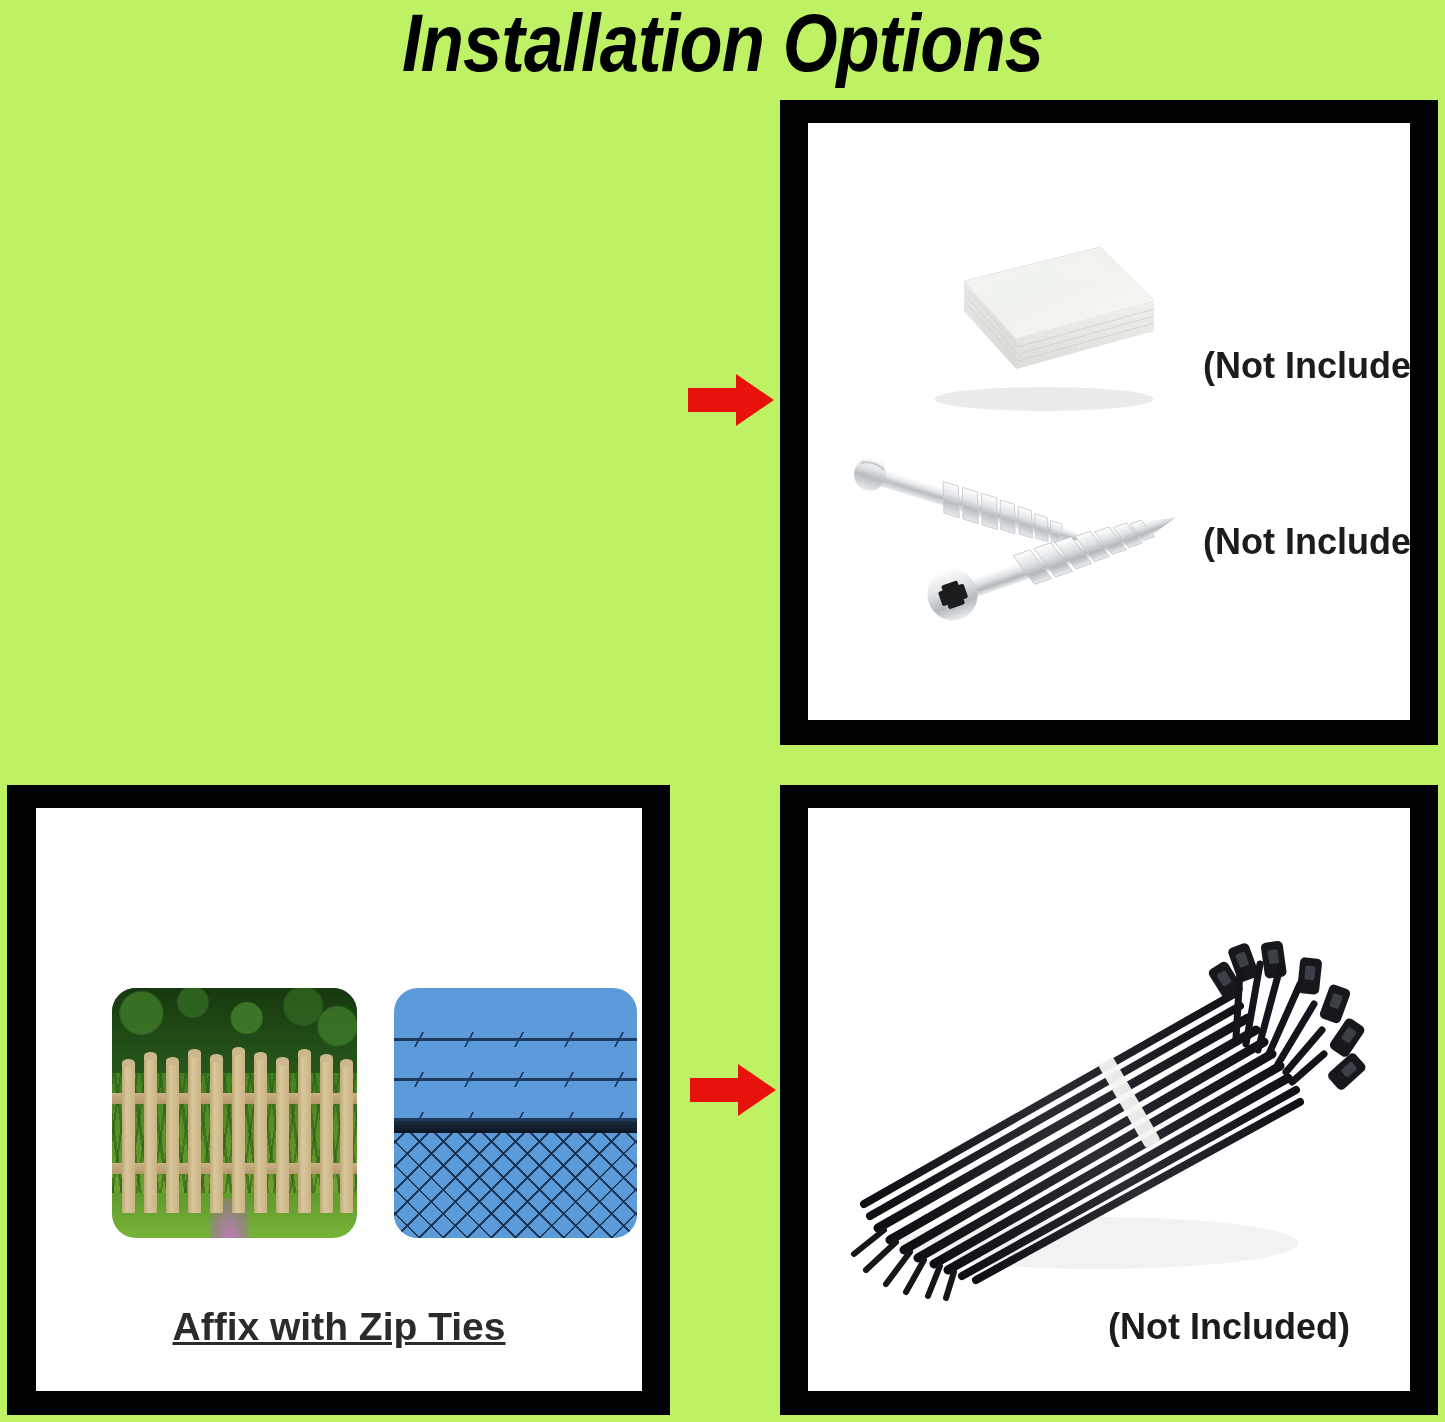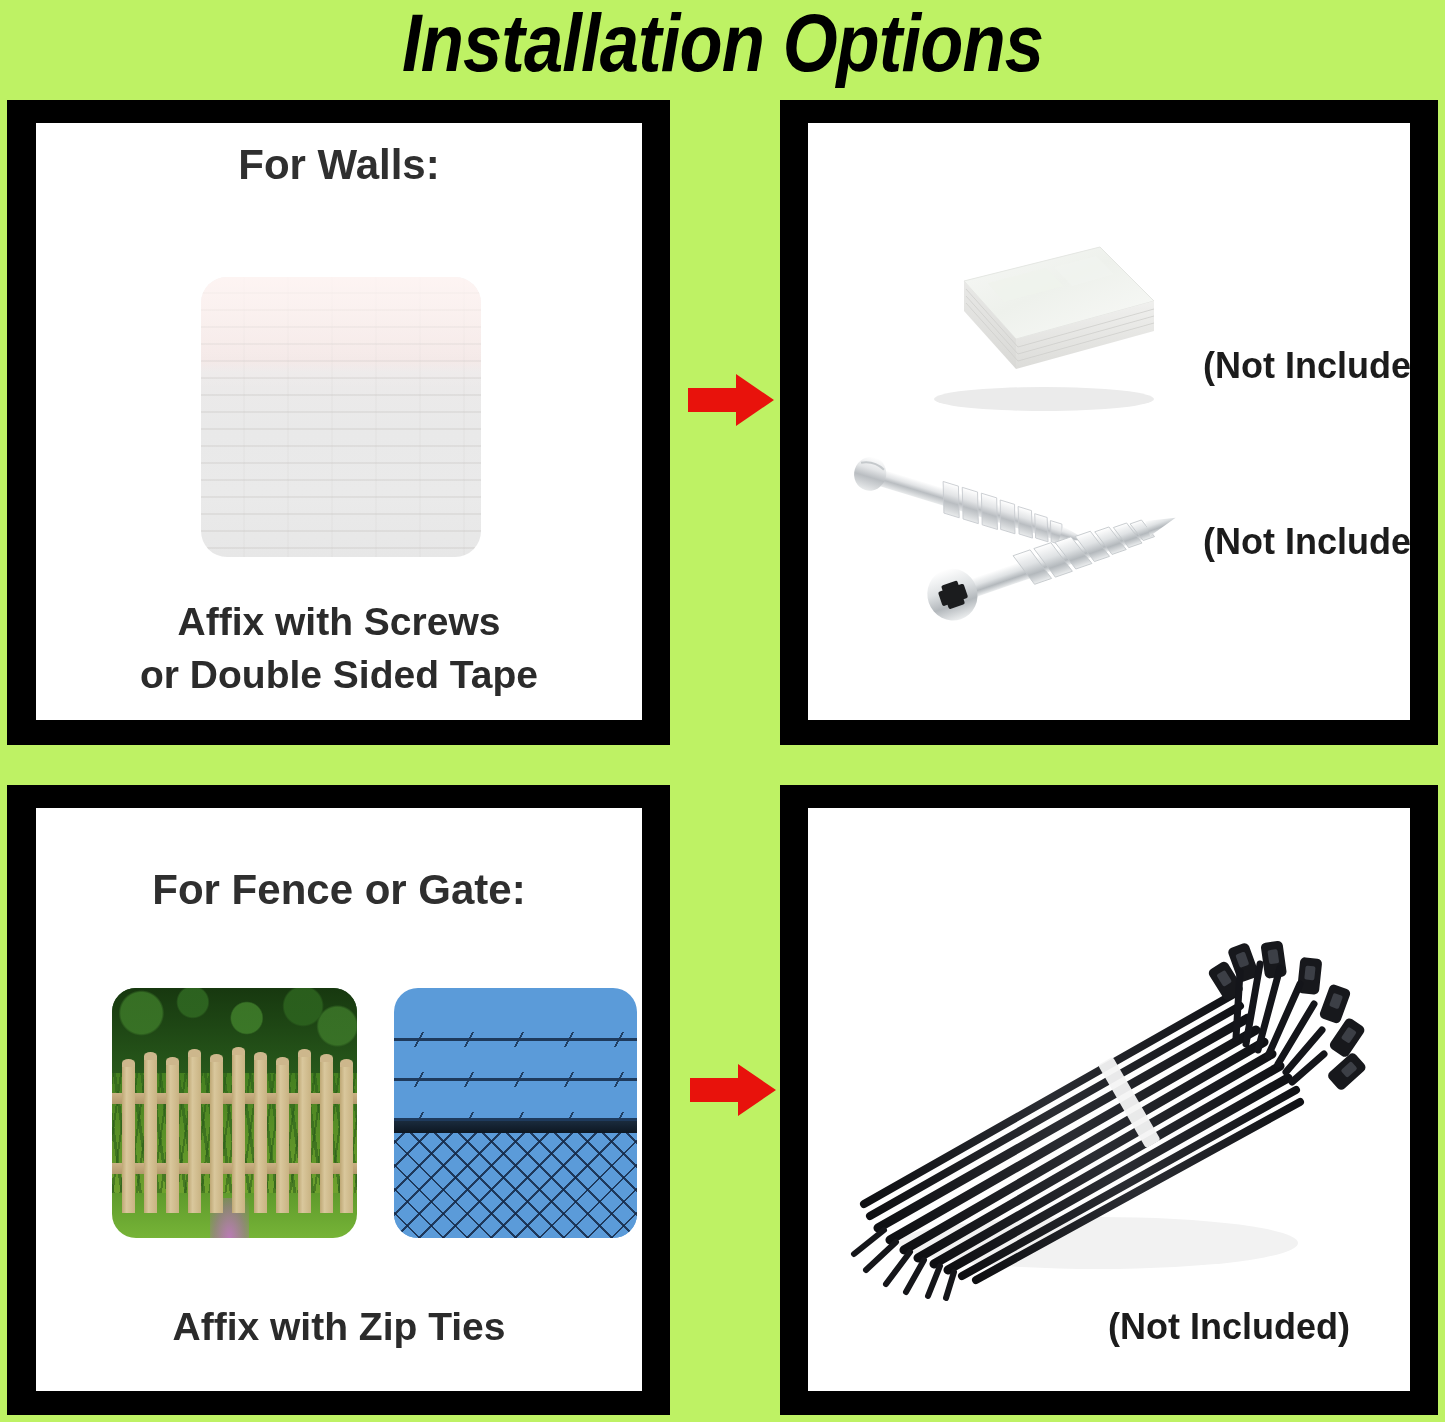--- a/index.html
+++ b/index.html
@@ -211,38 +211,20 @@
   
   #zipties { position: absolute; left: 40px; top: 90px; width: 520px; height: 410px; }
 </style>
 </head>
 <body>
 
 <div id="page">
 
   <div id="title">Installation Options</div>
 
-  <div class="panel" id="panel-walls">
-    <div class="panel-inner">
-
-      <div class="panel-heading" style="top:18px;">For Walls:</div>
-
-      <div id="wall-swatch">
-        <div class="brick-lines"></div>
-        <div class="brick-stagger"></div>
-        <div class="wash-top"></div>
-      </div>
-
-      <div class="caption" style="top:472px;">
-        <div>Affix with Screws</div>
-        <div>or Double Sided Tape</div>
-      </div>
-
-    </div>
-  </div>
 
   <div class="arrow-red" style="left:688px; top:372px;">
     <svg viewBox="0 0 86 56" width="86" height="56" aria-hidden="true">
       <polygon points="0,16 48,16 48,2 86,28 48,54 48,40 0,40" fill="#e8120c"></polygon>
     </svg>
   </div>
 
   <div class="panel" id="panel-hardware">
     <div class="panel-inner">
 
@@ -342,21 +324,20 @@
       </div>
 
       <div class="not-included" style="left:395px; top:398px;">(Not Included)</div>
 
     </div>
   </div>
 
   <div class="panel" id="panel-fence">
     <div class="panel-inner">
 
-      <div class="panel-heading" style="top:58px;">For Fence or Gate:</div>
 
       <div class="photo" id="photo-wood">
         <div class="wood-sky"></div>
         <div class="wood-hedge"></div>
         <div class="wood-grassbg"></div>
         <div class="wood-lawn"></div>
         <div class="wood-path"></div>
         <div class="rail" style="top:42%;"></div>
         <div class="rail" style="top:70%;"></div>
         <div class="picket" style="left:4%;  bottom:10%; height:60%;"></div>
@@ -374,21 +355,21 @@
 
       <div class="photo" id="photo-chain">
         <div class="chain-sky"></div>
         <div class="barb" style="top:20%;"></div>
         <div class="barb" style="top:36%;"></div>
         <div class="barb" style="top:52%;"></div>
         <div class="chain-rail"></div>
         <div class="chain-mesh"></div>
       </div>
 
-      <div class="caption" style="top:492px;">Affix with Zip Ties</div>
+      <div class="caption" style="top:492px;text-decoration:underline;">Affix with Zip Ties</div>
 
     </div>
   </div>
 
   <div class="arrow-red" style="left:690px; top:1062px;">
     <svg viewBox="0 0 86 56" width="86" height="56" aria-hidden="true">
       <polygon points="0,16 48,16 48,2 86,28 48,54 48,40 0,40" fill="#e8120c"></polygon>
     </svg>
   </div>
 

